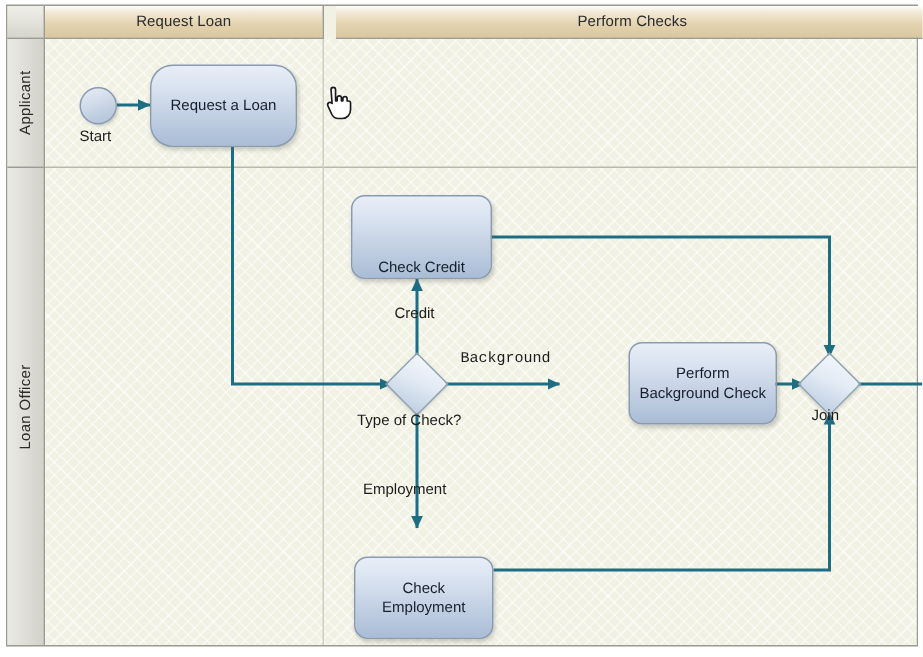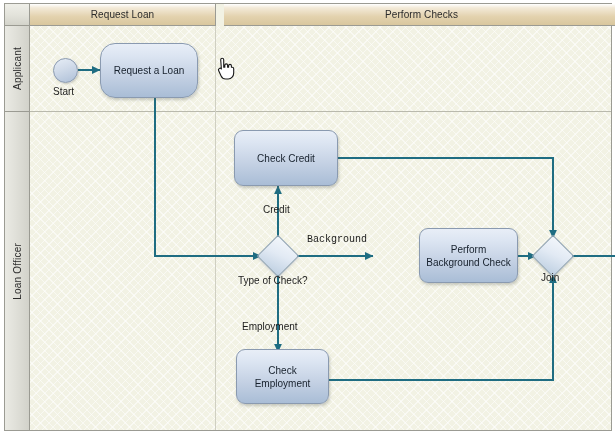--- a/index.html
+++ b/index.html
@@ -236,33 +236,33 @@
     </g>
   </svg>
 
   <div class="event-start" style="left:53px; top:58px;"></div>
   <div class="node-label" style="left:53px; top:86px;">Start</div>
 
   <div class="task" style="left:100px; top:43px; width:98px; height:55px;border-radius:15px;">
     <span>Request a Loan</span>
   </div>
 
-  <div class="task" style="left:234px; top:130px; width:104px; height:56px;">
+  <div class="task" style="left:234px; top:130px; width:94px; height:56px;align-items:flex-end;">
     <span>Check Credit</span>
   </div>
 
   <div class="gateway" style="left:263px; top:241px;"></div>
   <div class="node-label" style="left:238px; top:275px;">Type of Check?</div>
 
   <div class="task" style="left:375px; top:228px; width:99px; height:55px; flex-direction:column;margin-left:44px;">
     <span>Perform</span>
     <span>Background Check</span>
   </div>
 
-  <div class="task" style="left:236px; top:349px; width:93px; height:55px; flex-direction:column;">
+  <div class="task" style="left:236px; top:371px; width:93px; height:55px; flex-direction:column;">
     <span>Check</span>
     <span>Employment</span>
   </div>
 
   <div class="gateway" style="left:538px; top:241px;"></div>
   <div class="node-label" style="left:541px; top:272px;">Join</div>
 
   <div class="flow-label" style="left:263px; top:204px;">Credit</div>
   <div class="flow-label" style="left:307px; top:234px;font-family:Liberation Mono, monospace;">Background</div>
   <div class="flow-label" style="left:242px; top:321px;">Employment</div>

